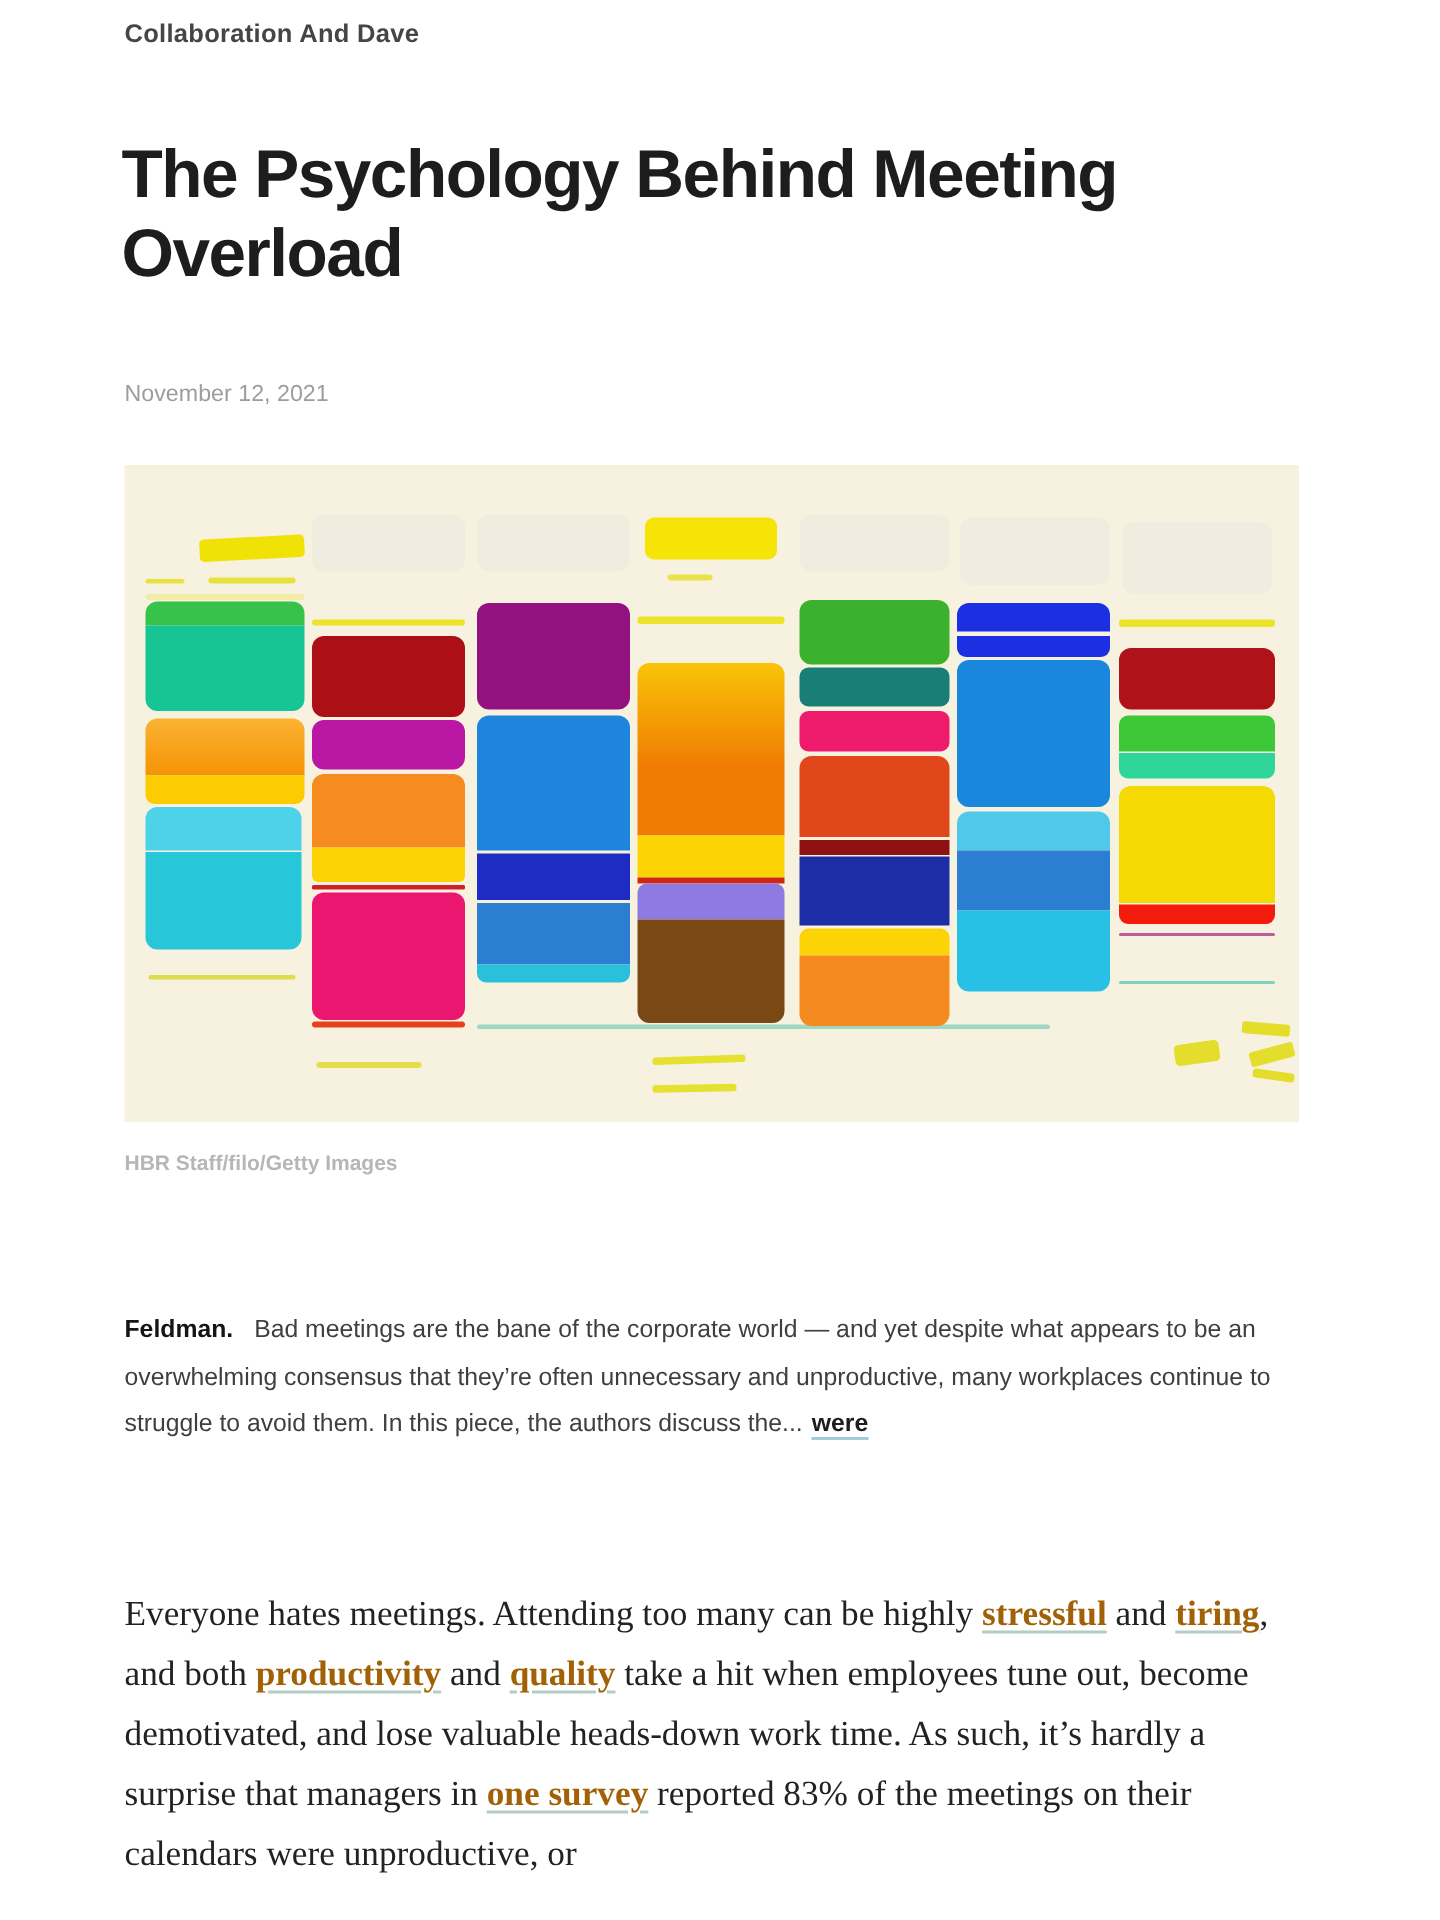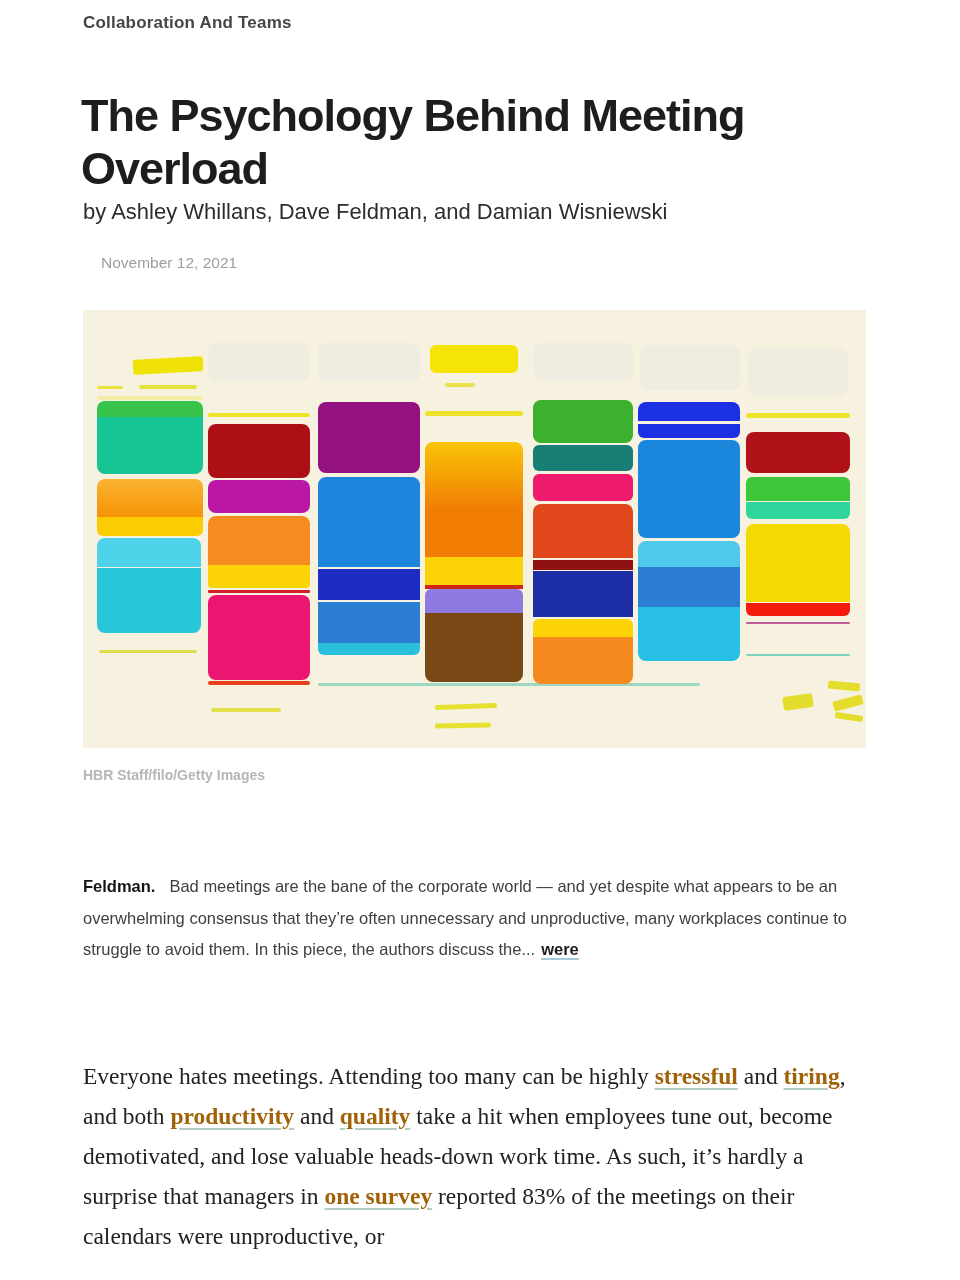--- a/index.html
+++ b/index.html
@@ -7,21 +7,21 @@
   .page { position:relative; width:960px; height:1280px; background:#ffffff; overflow:hidden; }
 
   .category { position:absolute; left:83px; top:13px; font-size:17px; font-weight:700;
               color:#454545; letter-spacing:.2px; cursor:pointer; }
 
   .title { position:absolute; left:81px; top:76px; width:680px; font-size:45px; line-height:53px;
            font-weight:800; color:#1d1d1d; letter-spacing:-1px;margin-top:13px; }
 
   .byline { position:absolute; left:83px; top:199px; font-size:22px; color:#2d2d2d; }
 
-  .date { position:absolute; left:83px; top:254px; font-size:15.5px; color:#9b9da0;margin-left:18px; }
+  .date { position:absolute; left:83px; top:254px; font-size:15.5px; color:#9b9da0; }
 
   .hero { position:absolute; left:83px; top:310px; width:783px; height:438px;
           background:#f7f2df; overflow:hidden; }
   .blk { position:absolute; }
 
   .credit { position:absolute; left:83px; top:767px; font-size:14px; font-weight:700; color:#b6b6b4; }
 
   .summary { position:absolute; left:83px; top:871px; width:784px; font-size:16.5px;
              line-height:31.5px; color:#3d4043; }
   .summary .label { font-weight:700; color:#151515; margin-right:14px; }
@@ -32,25 +32,24 @@
              font-family:"Liberation Serif",serif; font-size:23.5px; line-height:40px;
              color:#222222; }
   .article .lnk { color:#a16207; text-decoration:underline; text-decoration-color:#b4cdc4;
                   text-decoration-thickness:1.5px; text-underline-offset:4px; cursor:pointer;font-weight:bold; }
 </style>
 </head>
 <body>
 
 <div class="page">
 
-  <a class="category">Collaboration And Teams</a>
+  <a class="category">Collaboration And Dave</a>
 
   <h1 class="title">The Psychology Behind Meeting Overload</h1>
 
-  <div class="byline">by Ashley Whillans, Dave Feldman, and Damian Wisniewski</div>
 
   <div class="date">November 12, 2021</div>
 
   <div class="hero" id="hero-canvas" style="background: rgb(247, 242, 223);">
       <div class="blk" style="left: 50px; top: 48px; width: 70px; height: 15px; background: rgb(240, 226, 7); border-radius: 3px; transform: rotate(-3deg);"></div>
       <div class="blk" style="left: 14px; top: 76px; width: 26px; height: 3px; background: rgb(233, 226, 62); border-radius: 2px;"></div>
       <div class="blk" style="left: 56px; top: 75px; width: 58px; height: 4px; background: rgb(233, 226, 62); border-radius: 2px;"></div>
       <div class="blk" style="left: 14px; top: 86px; width: 106px; height: 4px; background: rgb(242, 236, 166); border-radius: 2px;"></div>
       <div class="blk" style="left: 14px; top: 91px; width: 106px; height: 16px; background: rgb(54, 194, 75); border-radius: 8px 8px 0px 0px;"></div>
       <div class="blk" style="left: 14px; top: 107px; width: 106px; height: 57px; background: rgb(22, 196, 148); border-radius: 0px 0px 8px 8px;"></div>

